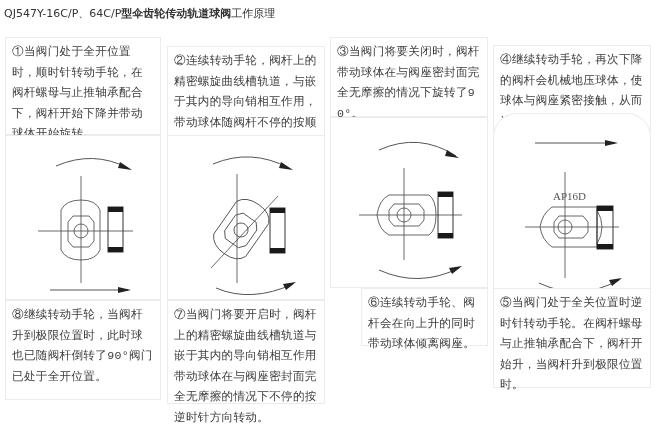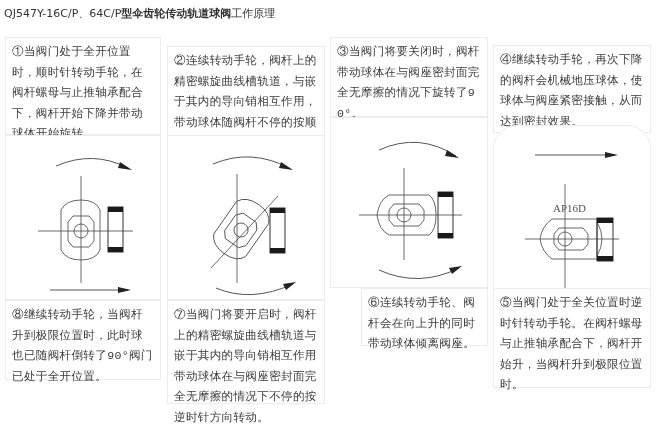--- a/index.html
+++ b/index.html
@@ -31,21 +31,21 @@
       <path d="M53 72 Q58 62 73 62 Q88 62 92 72 L92 112 Q88 122 73 122 Q58 122 53 112 Z" fill="none" stroke="#555" stroke-width="0.9"></path>
       <path d="M65 78 L81 78 L86 84 L86 103 L81 109 L65 109 L60 103 L60 84 Z" fill="none" stroke="#555" stroke-width="0.9"></path>
       <circle cx="73" cy="93" r="7" fill="none" stroke="#555" stroke-width="0.9"></circle>
       <rect x="100" y="69" width="15" height="45" fill="none" stroke="#333" stroke-width="1"></rect>
       <rect x="100" y="69" width="15" height="5" fill="#1a1a1a"></rect>
       <rect x="100" y="109" width="15" height="5" fill="#1a1a1a"></rect>
       <line x1="42" y1="152" x2="120" y2="152" stroke="#555" stroke-width="1"></line>
       <polygon points="110,149 123,152 110,155" fill="#222"></polygon>
     </svg>
   </div>
-  <div class="cell txt" style="top:263px;height:80px;">⑧继续转动手轮，当阀杆升到极限位置时，此时球也已随阀杆倒转了90°阀门已处于全开位置。</div>
+  <div class="cell txt" style="top:263px;height:100px;">⑧继续转动手轮，当阀杆升到极限位置时，此时球也已随阀杆倒转了90°阀门已处于全开位置。</div>
 </div>
 
 <div class="col" style="left:167px;width:158px;">
   <div class="cell txt" style="top:9px;height:98px;">②连续转动手轮，阀杆上的精密螺旋曲线槽轨道，与嵌于其内的导向销相互作用，带动球体随阀杆不停的按顺时针方向转动。</div>
   <div class="cell fig" style="top:98px;height:165px;">
     <svg width="150" height="160" viewBox="0 0 150 160">
       <path d="M42 26 Q80 10 118 30" fill="none" stroke="#555" stroke-width="1"></path>
       <polygon points="110,24 122,32 108,30" fill="#222"></polygon>
       <line x1="66" y1="36" x2="66" y2="145" stroke="#444" stroke-width="0.8"></line>
       <line x1="40" y1="130" x2="107" y2="58" stroke="#444" stroke-width="0.8"></line>
@@ -80,21 +80,21 @@
       <rect x="104" y="113" width="15" height="5" fill="#1a1a1a"></rect>
       <path d="M45 150 Q85 168 125 148" fill="none" stroke="#555" stroke-width="1"></path>
       <polygon points="115,148 128,146 118,154" fill="#222"></polygon>
     </svg>
   </div>
   <div class="cell txt" style="top:251px;height:58px;margin-left:31px;">⑥连续转动手轮、阀杆会在向上升的同时带动球体倾离阀座。</div>
 </div>
 
 <div class="col" style="left:493px;width:158px;">
   <div class="cell txt" style="top:0;height:88px;margin-top:8px;">④继续转动手轮，再次下降的阀杆会机械地压球体，使球体与阀座紧密接触，从而达到密封效果。</div>
-  <div class="cell fig" style="top:88px;height:198px;border-radius:24px;">
+  <div class="cell fig" style="top:76px;height:198px;border-radius:24px;">
     <svg width="150" height="165" viewBox="0 0 150 165">
       <line x1="38" y1="13" x2="118" y2="13" stroke="#555" stroke-width="1"></line>
       <polygon points="108,10 121,13 108,16" fill="#222"></polygon>
       <line x1="68" y1="42" x2="68" y2="148" stroke="#444" stroke-width="0.8"></line>
       <line x1="28" y1="97" x2="122" y2="97" stroke="#444" stroke-width="0.8"></line>
       <text x="56" y="70" font-family="'Liberation Serif', serif" font-size="11" fill="#555">AP16D</text>
       <path d="M55 77 L100 77 L100 117 L55 117 Q45 110 43 97 Q45 84 55 77 Z" fill="none" stroke="#555" stroke-width="0.9"></path>
       <path d="M62 86 L86 86 L91 92 L91 102 L86 108 L62 108 L57 102 L57 92 Z" fill="none" stroke="#555" stroke-width="0.9"></path>
       <circle cx="68" cy="97" r="7" fill="none" stroke="#555" stroke-width="0.9"></circle>
       <path d="M100 80 Q110 97 100 114" fill="none" stroke="#555" stroke-width="0.9"></path>

